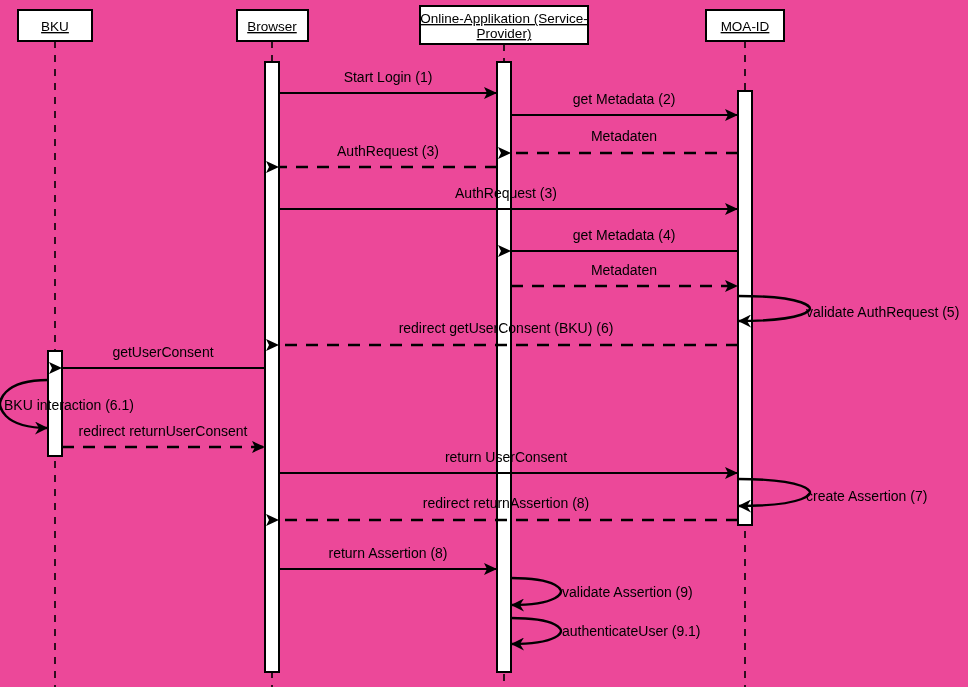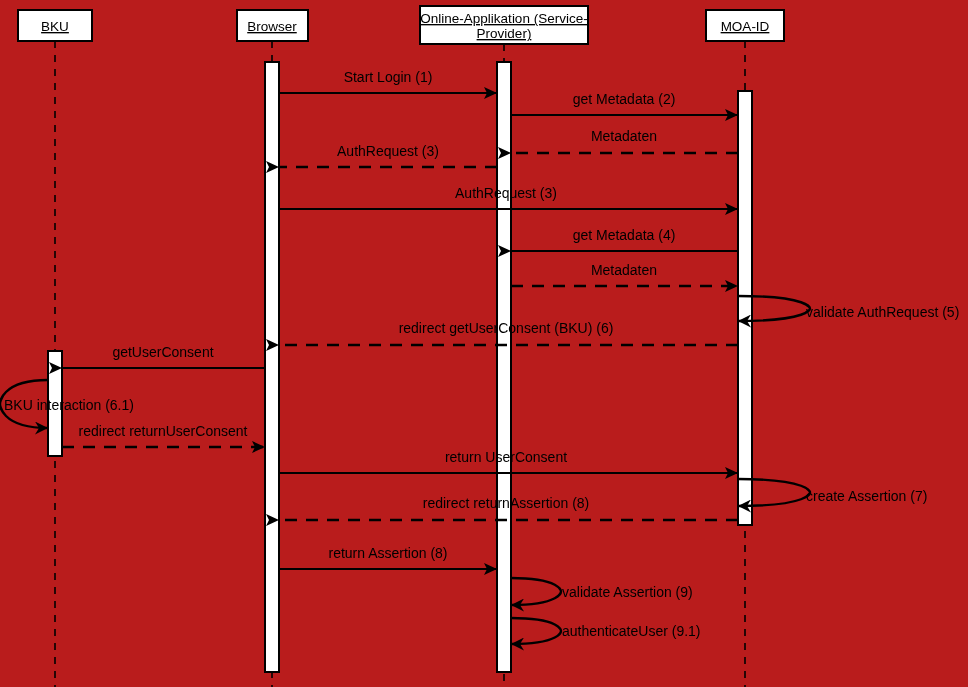--- a/index.html
+++ b/index.html
@@ -7,21 +7,21 @@
     padding: 0;
     background: #ffffff;
   }
   body {
     font-family: "Liberation Sans", sans-serif;
   }
   #diagram-root {
     position: relative;
     width: 968px;
     height: 687px;
-    background: #b91c1c;
+    background: #ec4899;
     overflow: hidden;
   }
   svg.seq {
     display: block;
     width: 968px;
     height: 687px;
   }
   .lifeline-box {
     fill: #ffffff;
     stroke: #000000;

